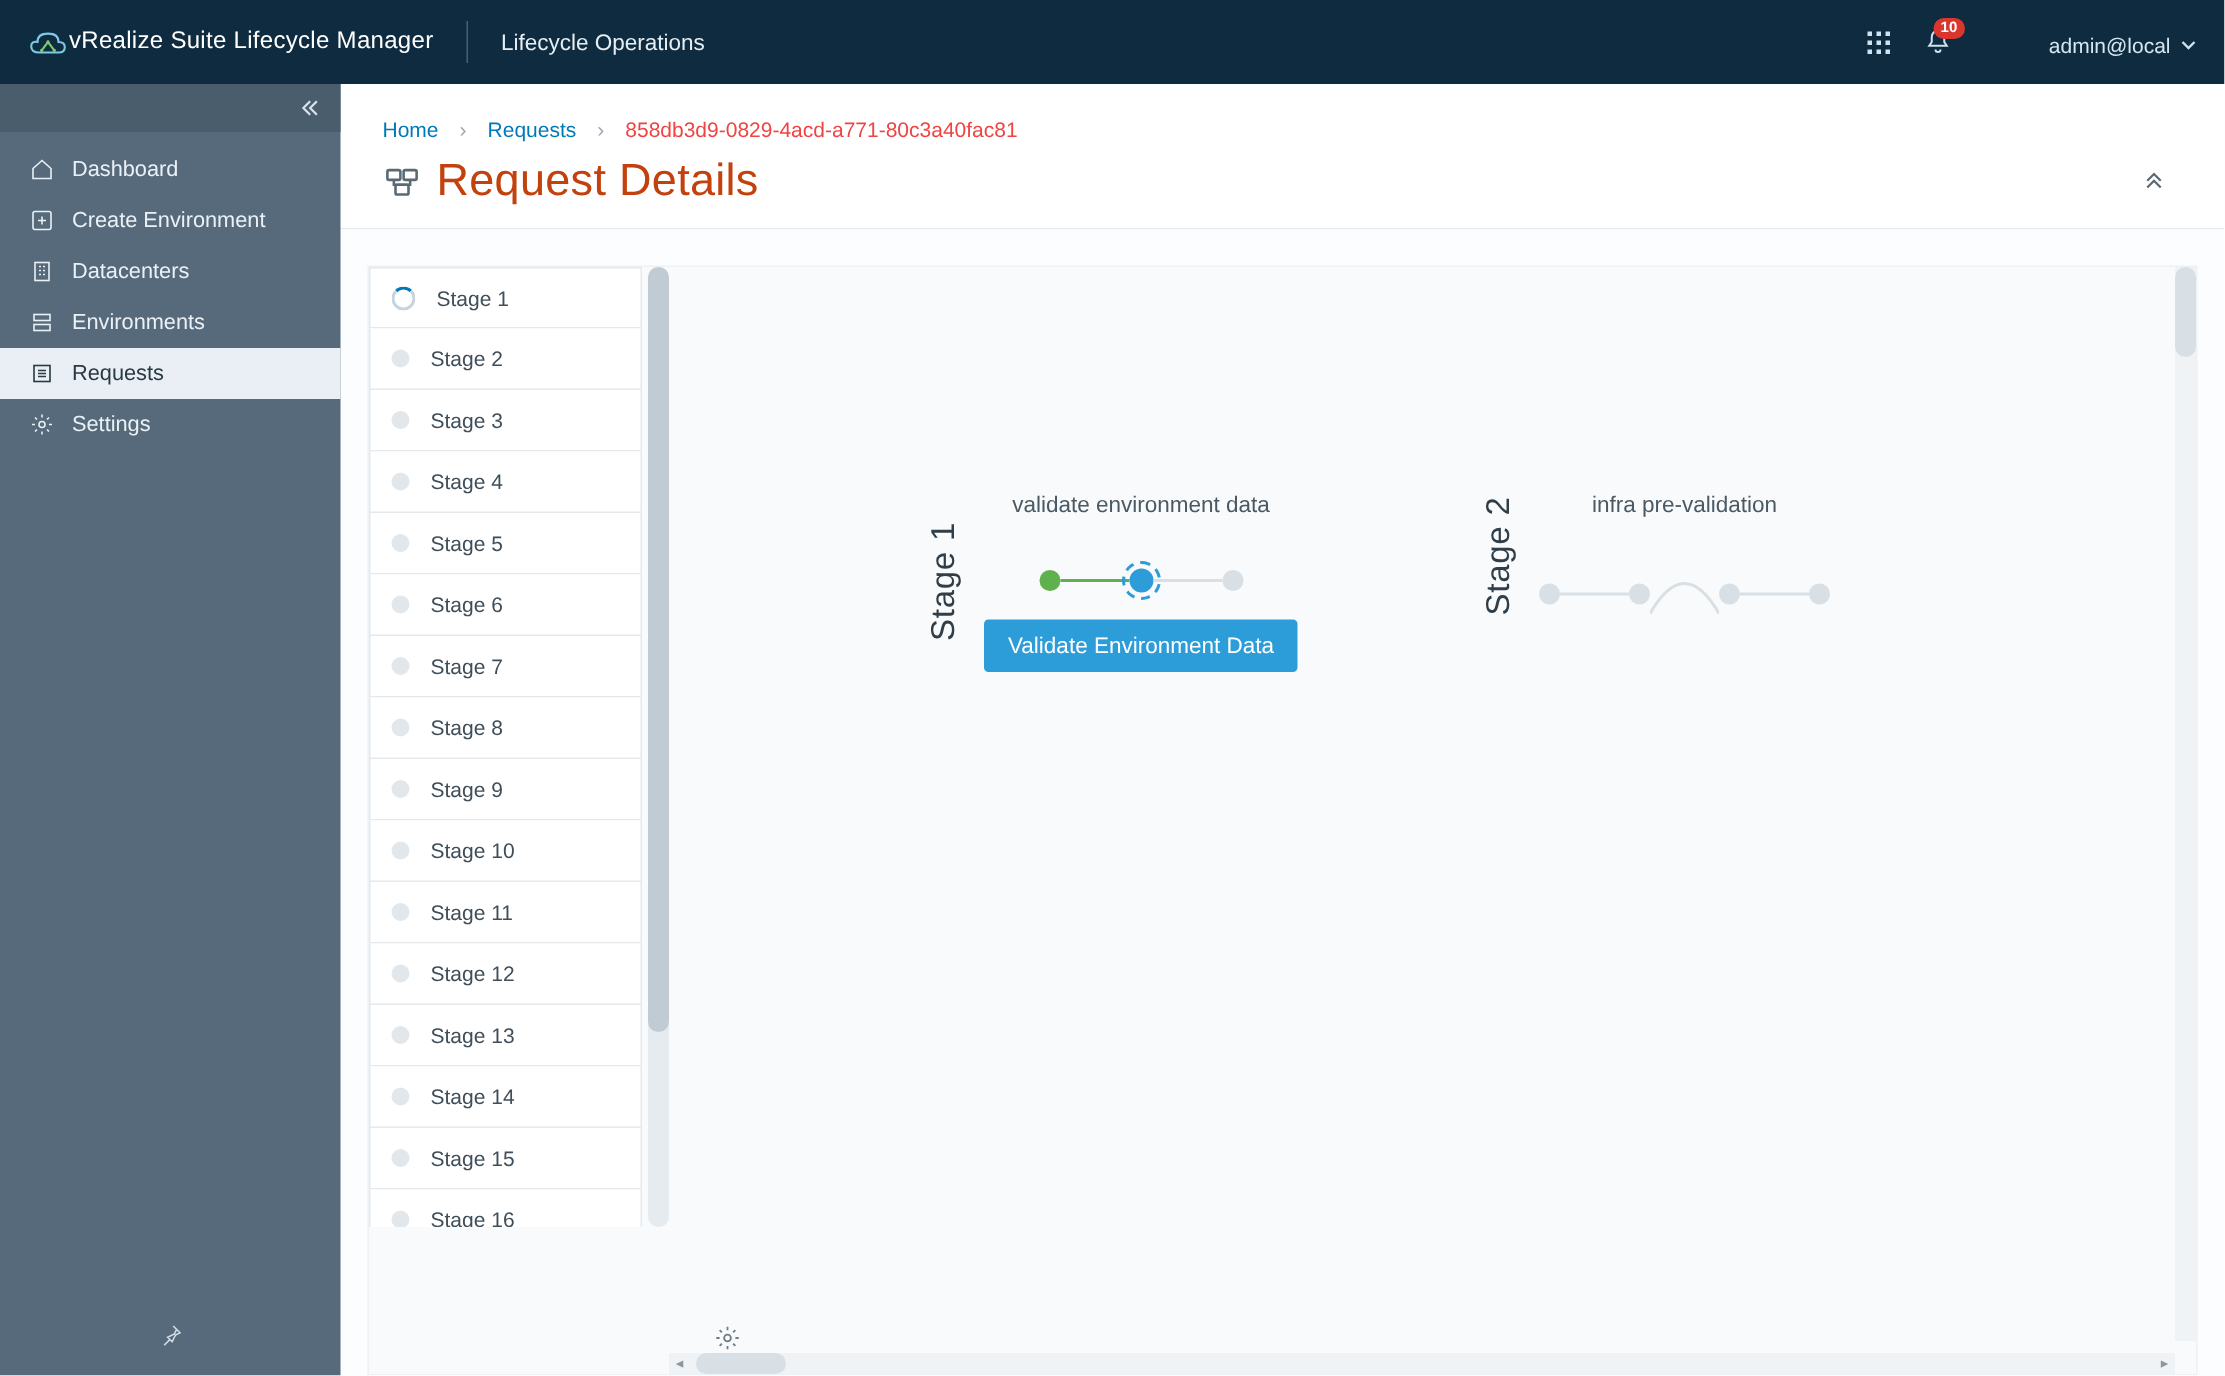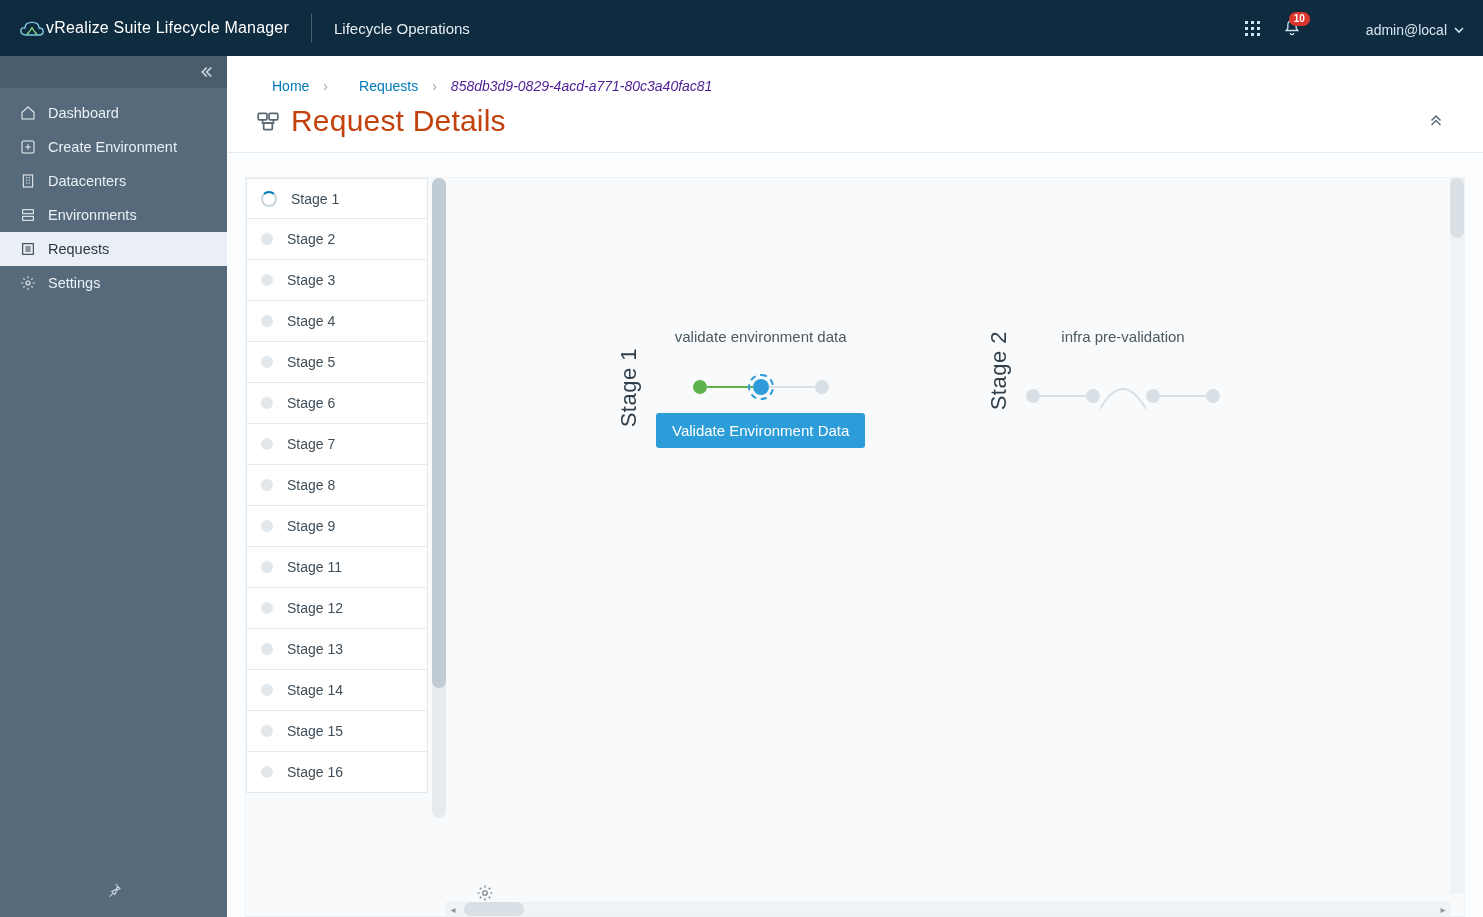--- a/index.html
+++ b/index.html
@@ -24,23 +24,23 @@
   .collapse-bar svg { width:18px; height:18px; color:#d8e2ea; cursor:pointer; }
   .nav { padding-top:8px; }
   .nav-item { display:flex; align-items:center; gap:12px; height:34px; padding:0 20px; font-size:14.5px; color:#eaf1f6; cursor:pointer; }
   .nav-item.active { background:#e9eff4; color:#2a3944; }
   .nav-item svg { width:16px; height:16px; flex:0 0 16px; }
   .sidebar-footer { position:absolute; bottom:18px; left:0; right:0; display:flex; justify-content:center; }
   .sidebar-footer svg { width:18px; height:18px; color:#cfdbe4; cursor:pointer; }
   
   .content { flex:1; background:#fff; overflow:hidden; display:flex; flex-direction:column; }
   .breadcrumb { display:flex; align-items:center; gap:14px; padding:22px 28px 10px; font-size:14px; color:#5b6a76; }
-  .breadcrumb a { color:#0179b8; text-decoration:none; cursor:pointer;margin-left:17px; }
+  .breadcrumb a { color:#0179b8; text-decoration:none; cursor:pointer; }
   .bc-sep { color:#9aa7b1; }
-  .bc-current { color:#4c1d95;font-style:italic; }
+  .bc-current { color:#ef4444; }
   .page-head { display:flex; align-items:center; padding:0 28px 14px; border-bottom:1px solid #e6ebef; }
   .page-head svg { width:26px; height:26px; color:#5a6a75; margin-right:10px; }
   .page-title { font-size:30px; font-weight:400; color:#c2410c; letter-spacing:.2px; }
   .page-head-spacer { flex:1; }
   .collapse-double { color:#0179b8; cursor:pointer; }
   .collapse-double svg { width:18px; height:18px; }
   
   .workspace { flex:1; padding:24px 18px 0 18px; background:#fcfdfe; overflow:hidden; }
   .ws-inner { height:100%; background:#f8fafb; border:1px solid #eef2f5; display:flex; position:relative; }
   
@@ -243,20 +243,24 @@
               <div class="stage-item">
                 <span class="dot"></span>
                 <span>Stage 8</span>
               </div>
               <div class="stage-item">
                 <span class="dot"></span>
                 <span>Stage 9</span>
               </div>
               <div class="stage-item">
                 <span class="dot"></span>
+                <span>Stage 10</span>
+              </div>
+              <div class="stage-item">
+                <span class="dot"></span>
                 <span>Stage 11</span>
               </div>
               <div class="stage-item">
                 <span class="dot"></span>
                 <span>Stage 12</span>
               </div>
               <div class="stage-item">
                 <span class="dot"></span>
                 <span>Stage 13</span>
               </div>

